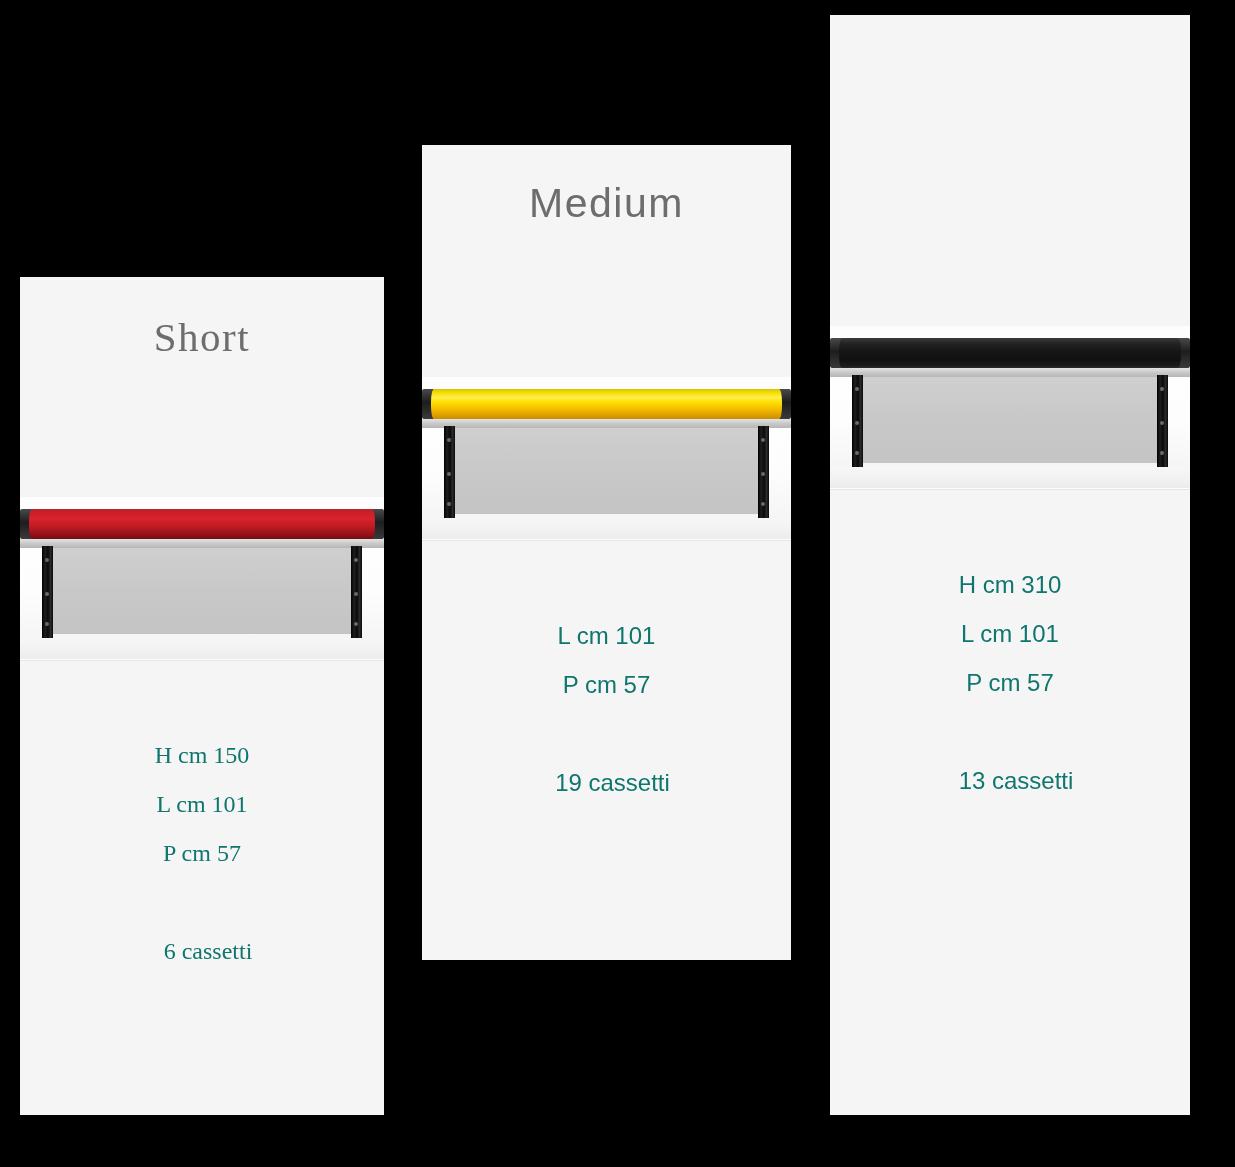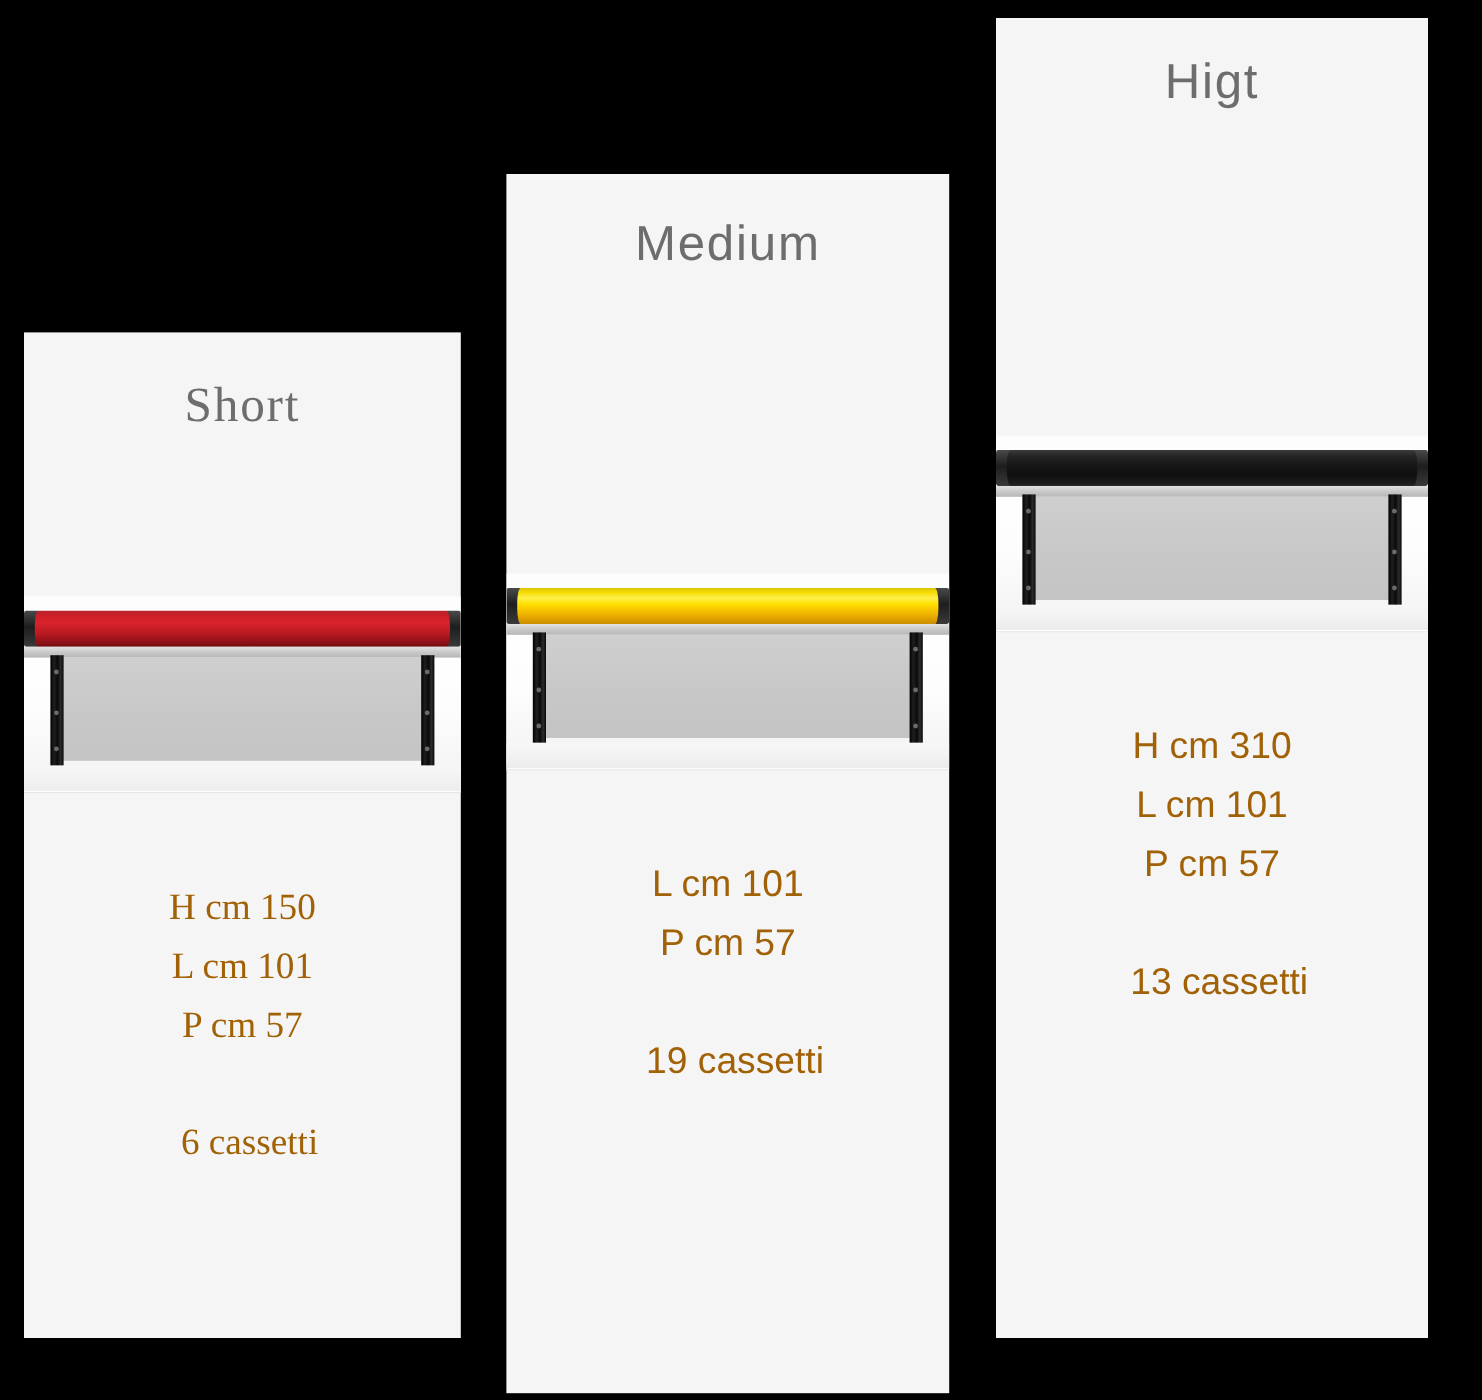--- a/index.html
+++ b/index.html
@@ -26,21 +26,21 @@
   
   .panel {
     position: absolute;
     background: #f5f5f5;
     box-sizing: border-box;
     display: flex;
     flex-direction: column;
     overflow: hidden;
   }
   .panel.p0 { left: 20px;  top: 277px; width: 364px; height: 838px; font-family: Liberation Serif, serif; }
-  .panel.p1 { left: 422px; top: 145px; width: 369px; height: 1016px; }
+  .panel.p1 { left: 422px; top: 145px; width: 369px; height: 815px; }
   .panel.p2 { left: 830px; top: 15px;  width: 360px; height: 1100px; }
 
   
   .panel-title {
     text-align: center;
     color: #6d6d6d;
     font-size: 41px;
     font-weight: 400;
     letter-spacing: 1.5px;
     line-height: 1;
@@ -160,22 +160,22 @@
     left: 0; right: 0;
     top: 141px;
     bottom: 2px;
     background: linear-gradient(180deg,#f7f7f7 0%,#f1f1f1 60%,#ececec 100%);
   }
 
   
   .specs {
     flex: 0 0 auto;
     text-align: center;
-    color: #a16207;
-    font-size: 31px;
+    color: #0f766e;
+    font-size: 24px;
     line-height: 49px;
     padding-top: 70px;
   }
   .specs .dim { display: block; }
   .specs .drawers { display: block; margin-top: 49px; padding-left: 12px; }
   .specs-gap { flex: 1 1 auto; }
 </style>
 </head>
 <body>
 
@@ -244,21 +244,20 @@
 
     <div class="specs">
       <span class="dim">L cm 101</span>
       <span class="dim">P cm 57</span>
       <span class="drawers">19 cassetti</span>
     </div>
     <div class="specs-gap"></div>
   </div>
 
   <div class="panel p2">
-    <div class="panel-title">Higt</div>
     <div class="title-gap"></div>
 
     <div class="photo">
       <div class="cab-body"></div>
       <div class="cab-lid">
         <div class="lid-cap l"></div>
         <div class="lid-cap r"></div>
         <div class="lid-face lid-black"></div>
       </div>
       <div class="cab-shelf"></div>

